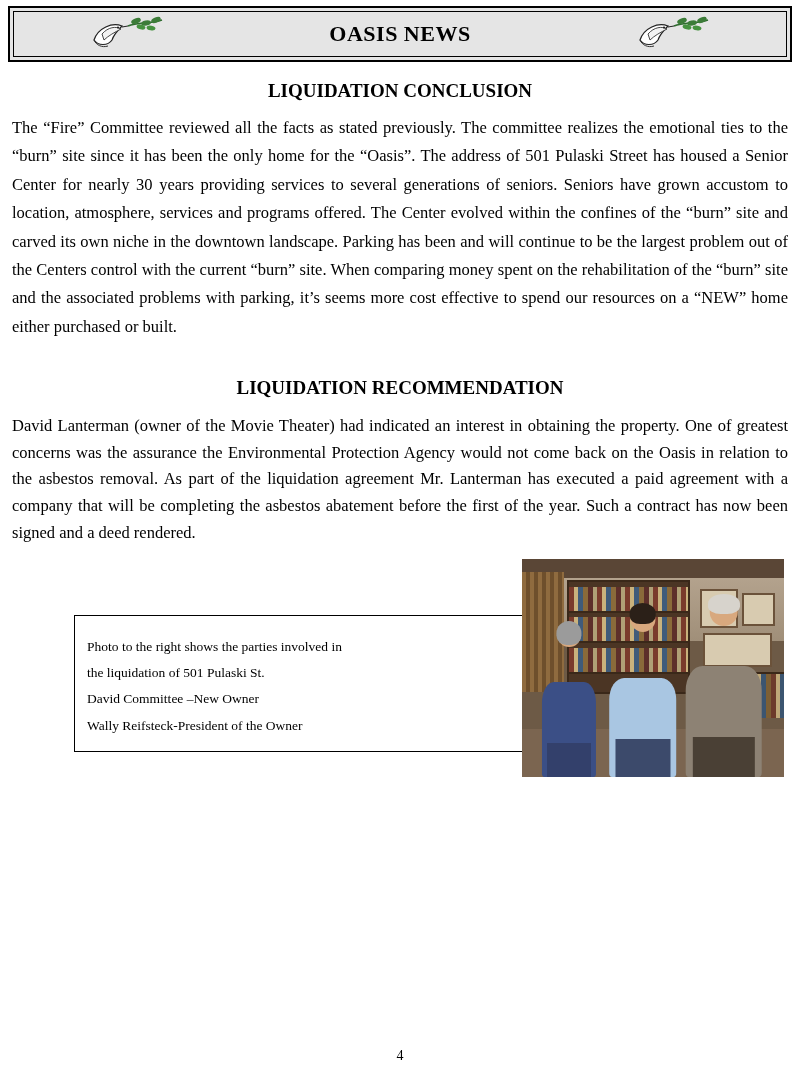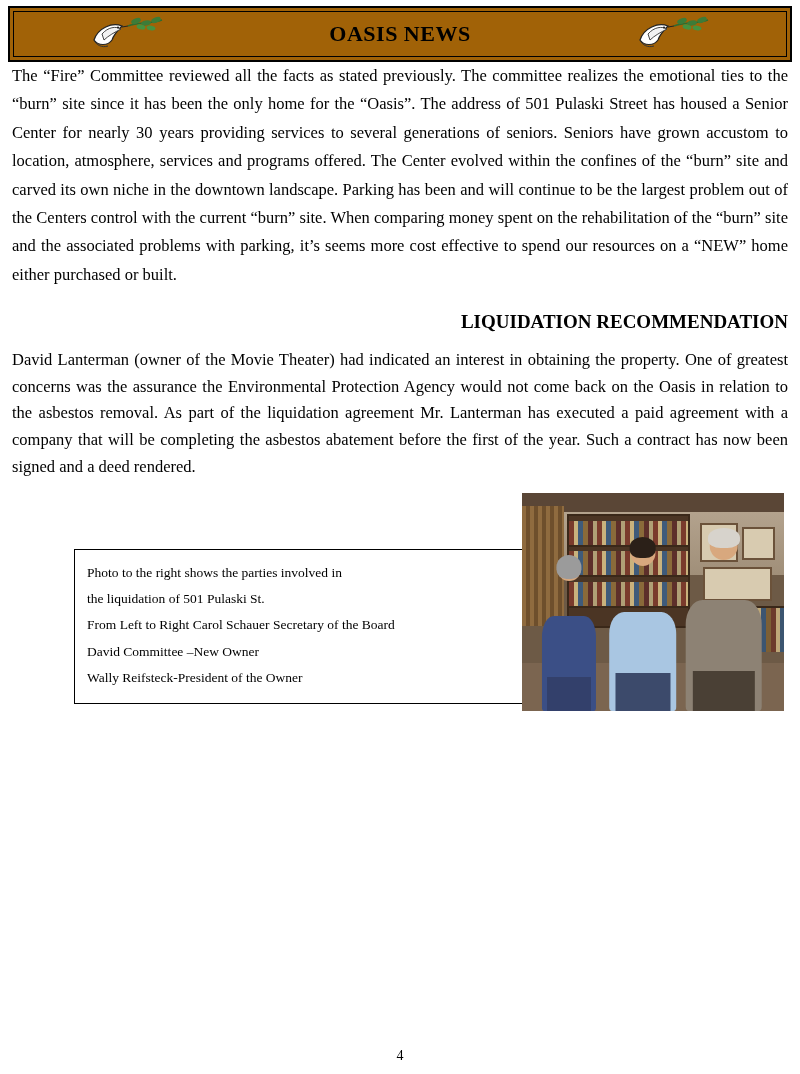--- a/index.html
+++ b/index.html
@@ -26,21 +26,21 @@
 
   
   .masthead {
     margin: 6px 8px 0 8px;
     border: 2px solid #000;
     height: 52px;
     position: relative;
     display: flex;
     align-items: center;
     justify-content: center;
-    background: #a16207;
+    background: #e5e5e5;
   }
   .masthead-inner {
     position: absolute;
     top: 3px;
     left: 3px;
     right: 3px;
     bottom: 3px;
     border: 1px solid #000;
     display: flex;
     align-items: center;
@@ -64,22 +64,21 @@
 
   
   h2.section-heading {
     text-align: center;
     font-size: 19px;
     font-weight: bold;
     margin: 18px 0 12px 0;
     font-family: "Liberation Serif", "DejaVu Serif", serif;
   }
   h2.section-heading.second {
-    margin: 22px 0 14px 0;
-    text-align: right;
+    margin: 36px 0 14px 0;
   }
 
   
   .content {
     padding: 0 12px;
   }
   p.body-text {
     font-size: 16.5px;
     line-height: 1.72;
     text-align: justify;
@@ -97,21 +96,21 @@
     height: 250px;
     margin-top: 4px;
   }
 
   .caption-box {
     position: absolute;
     left: 62px;
     top: 56px;
     width: 477px;
     border: 1px solid #000;
-    padding: 10px 12px 12px 12px;
+    padding: 18px 12px 12px 12px;
     box-sizing: border-box;
   }
   .caption-line {
     font-size: 13.5px;
     line-height: 1.95;
     white-space: nowrap;
   }
 
   
   .photo {
@@ -272,31 +271,31 @@
         <ellipse cx="72" cy="6" rx="5" ry="2.6" fill="#3c7c38" transform="rotate(-22 72 6)"></ellipse>
         <ellipse cx="57" cy="13" rx="4.5" ry="2.4" fill="#46923f" transform="rotate(14 57 13)"></ellipse>
         <ellipse cx="67" cy="14" rx="4.5" ry="2.4" fill="#46923f" transform="rotate(10 67 14)"></ellipse>
         <path d="M10 26 C12 31, 18 34, 24 32" stroke="#333" stroke-width="1" fill="none"></path>
       </svg>
     </div>
   </div>
 
   <div class="content">
 
+    <h2 class="section-heading">LIQUIDATION CONCLUSION</h2>
     <p class="body-text">The “Fire” Committee reviewed all the facts as stated previously. The committee realizes the emotional ties to the “burn” site since it has been the only home for the “Oasis”. The address of 501 Pulaski Street has housed a Senior Center for nearly 30 years providing services to several generations of seniors. Seniors have grown accustom to location, atmosphere, services and programs offered. The Center evolved within the confines of the “burn” site and carved its own niche in the downtown landscape. Parking has been and will continue to be the largest problem out of the Centers control with the current “burn” site. When comparing money spent on the rehabilitation of the “burn” site and the associated problems with parking, it’s seems more cost effective to spend our resources on a “NEW” home either purchased or built.</p>
 
     <h2 class="section-heading second">LIQUIDATION RECOMMENDATION</h2>
     <p class="body-text tight">David Lanterman (owner of the Movie Theater) had indicated an interest in obtaining the property. One of greatest concerns was the assurance the Environmental Protection Agency would not come back on the Oasis in relation to the asbestos removal.  As part of the liquidation agreement Mr. Lanterman has executed a paid agreement with a company that will be completing the asbestos abatement before the first of the year.  Such a contract has now been signed and a deed rendered.</p>
 
     <div class="photo-row">
 
       <div class="caption-box">
         <div class="caption-line">Photo to the right shows the parties involved in</div>
         <div class="caption-line">the liquidation of 501 Pulaski St.</div>
-        <div class="caption-line">From Left to Right Carol Schauer Secretary of the Board</div>
         <div class="caption-line">David Committee –New Owner</div>
         <div class="caption-line">Wally Reifsteck-President of the Owner</div>
       </div>
 
       <div class="photo">
         <div class="ph-wall"></div>
         <div class="ph-ceiling"></div>
         <div class="ph-curtain"></div>
         <div class="ph-shelf">
           <div class="ph-books b1"></div>

